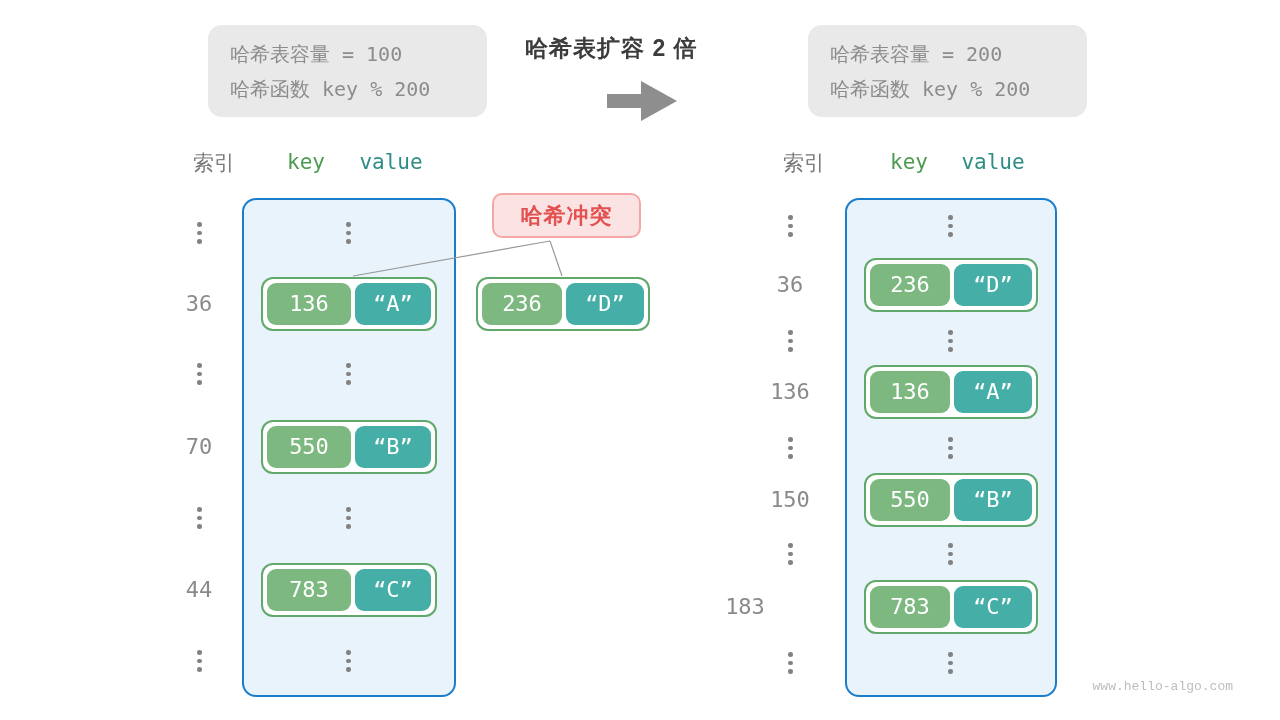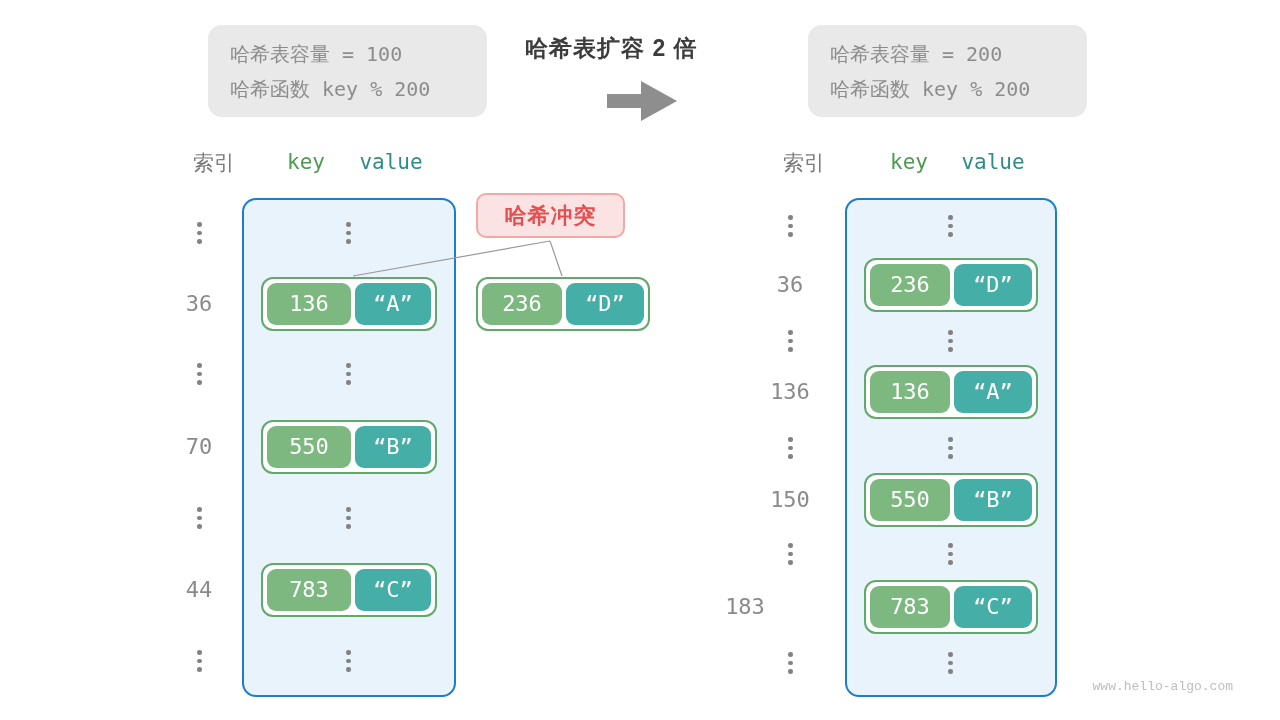--- a/index.html
+++ b/index.html
@@ -182,21 +182,21 @@
 <div class="abs pair" style="left:261px;top:563px;">
   <div class="cell cell-key">783</div>
   <div class="cell cell-value">“C”</div>
 </div>
 
 <svg class="abs" style="left:0;top:0;pointer-events:none;" width="1280" height="720">
   <line x1="550" y1="241" x2="353" y2="276" stroke="#999999" stroke-width="1.2"></line>
   <line x1="550" y1="241" x2="562" y2="276" stroke="#999999" stroke-width="1.2"></line>
 </svg>
 
-<div class="abs conflict-label" style="left:476px;top:193px;width:149px;height:45px;">哈希冲突</div>
+<div class="abs conflict-label" style="left:492px;top:193px;width:149px;height:45px;">哈希冲突</div>
 
 <div class="abs pair" style="left:476px;top:277px;">
   <div class="cell cell-key" style="width:80px;">236</div>
   <div class="cell cell-value" style="width:78px;">“D”</div>
 </div>
 
 <div class="abs hdr hdr-index" style="left:765px;top:149px;width:50px;">索引</div>
 <div class="abs hdr hdr-key" style="left:881px;top:149px;width:56px;">key</div>
 <div class="abs hdr hdr-value" style="left:958px;top:149px;width:70px;">value</div>
 

